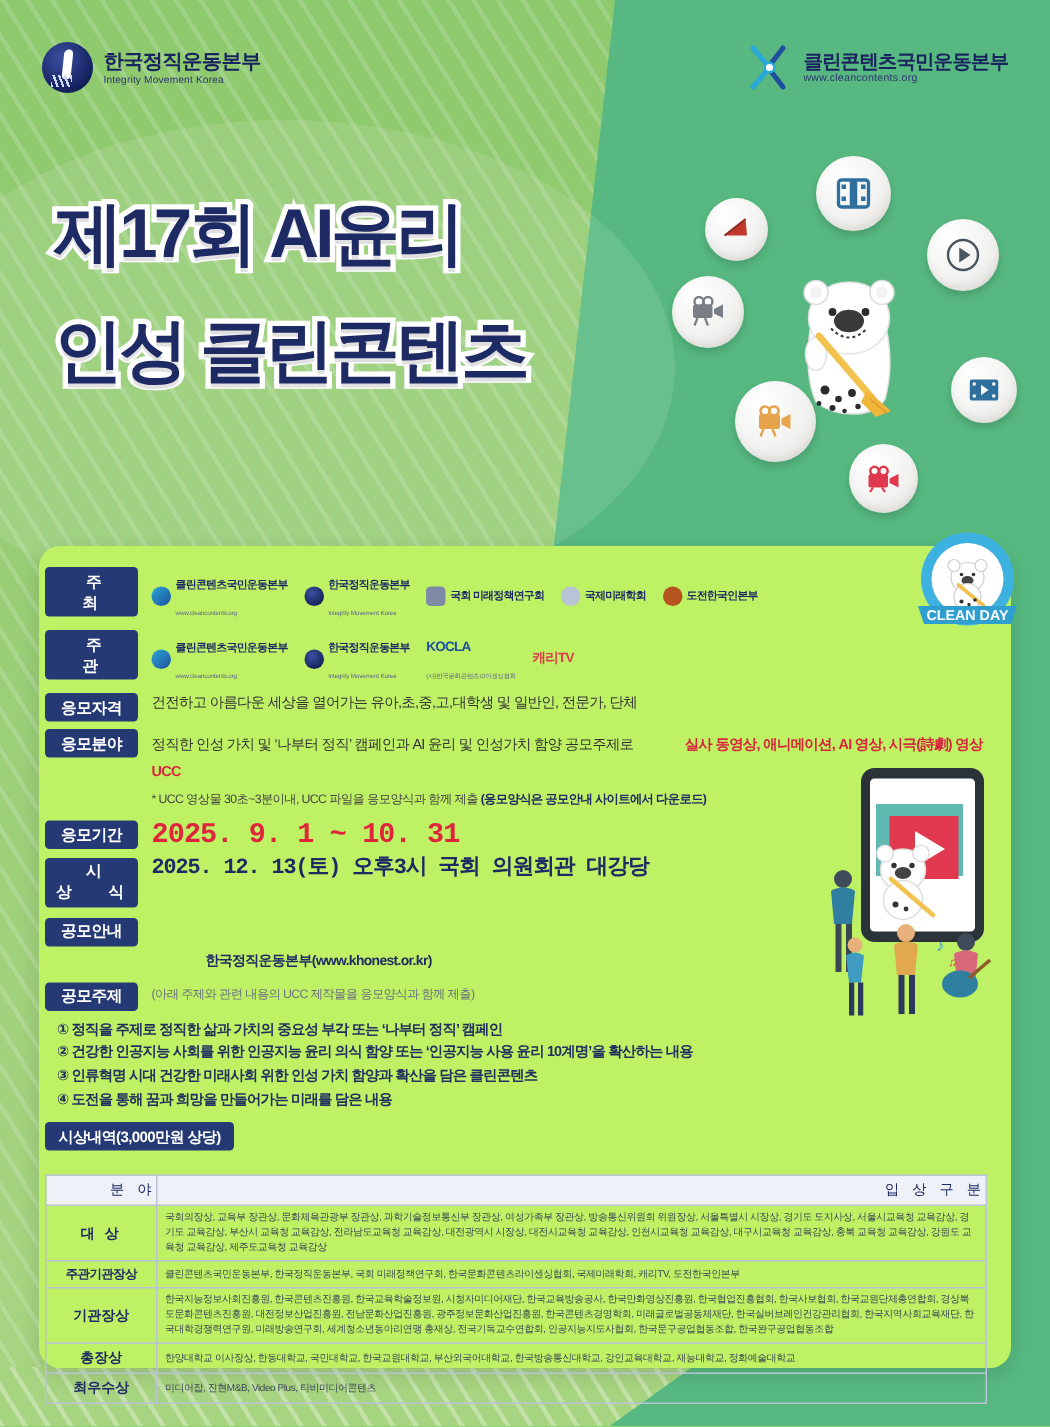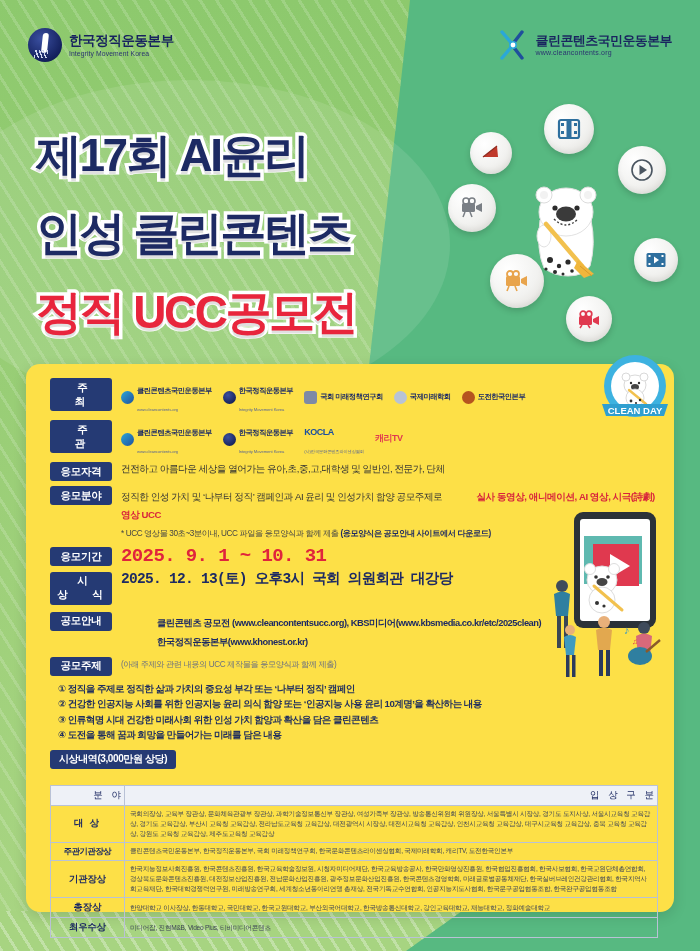--- a/index.html
+++ b/index.html
@@ -86,23 +86,23 @@
     box-shadow: 0 3px 6px rgba(0,0,0,.16), inset 0 -3px 5px rgba(0,0,0,.05);
     display: flex; align-items: center; justify-content: center;
   }
   .mascot-main {
     position: absolute; left: 76px; top: 78px; width: 80px; height: 108px; z-index: 2;
   }
 
   
   .card {
     position: absolute; left: 26px; top: 364px; width: 648px; height: 548px;
-    background: #fde047; border-radius: 14px;
+    background: #bef264; border-radius: 14px;
     box-shadow: 0 4px 14px rgba(0,0,0,.13);
-    padding: 14px 16px 10px 24px; z-index: 5;
+    padding: 14px 16px 10px 4px; z-index: 5;
   }
 
   .chip {
     display: inline-block; background: #253a74; color: #fff;
     font-size: 10.5px; font-weight: bold; letter-spacing: -.3px;
     padding: 2.5px 7px; border-radius: 3px; text-align: center;
     flex: none;
   }
   .chip.w70 { width: 62px; }
   .chip.spread { letter-spacing: 9px; padding-right: 0px; text-indent: 5px; }
@@ -148,21 +148,21 @@
     font-size: 9.5px; letter-spacing: 3px; text-align: right; padding: 3px 0;
   }
   table.awards td.cat {
     width: 74px; text-align: center; color: #1d2a63; font-weight: bold;
     font-size: 9.3px; letter-spacing: 2px;
   }
   table.awards td.val { font-size: 6.6px; color: #3c4356; letter-spacing: -.25px; line-height: 1.52; }
 
   
   .cleanday {
-    position: absolute; right: 28px; top: 352px; width: 74px; height: 74px; z-index: 7;
+    position: absolute; right: 18px; top: 352px; width: 74px; height: 74px; z-index: 7;
   }
   
   .tablet-scene { position: absolute; right: 14px; top: 510px; width: 168px; height: 170px; z-index: 6; }
 </style>
 </head>
 <body>
 
 <div class="bg-light-diag"></div>
 <div class="bg-blob"></div>
 <div class="bg-bottom-band"></div>
@@ -188,21 +188,20 @@
     <div>
       <div class="logo-text-cc">클린콘텐츠국민운동본부</div>
       <div class="logo-text-cc-url">www.cleancontents.org</div>
     </div>
   </div>
 </div>
 
 <div class="title-block">
   <div class="title-line navy">제17회 AI윤리</div>
   <div class="title-line navy">인성 클린콘텐츠</div>
-  <div class="title-line red">정직 UCC공모전</div>
 </div>
 
 <div class="media-cluster">
 
   <div class="mico" style="left:22px; top:36px; width:42px; height:42px;">
     <svg width="22" height="20" viewBox="0 0 22 20">
       <path d="M3 14 L17 3 L18 14 Z" fill="#c0392b"></path>
       <path d="M3 14 L17 3" stroke="#8e2b20" stroke-width="1.2"></path>
     </svg>
   </div>
@@ -442,21 +441,21 @@
   
   <div class="row row-tall">
     <span class="chip w70 spread">시 상 식</span>
     <span class="big-dark">2025. 12. 13(토) 오후3시 국회 의원회관 대강당</span>
   </div>
 
   
   <div class="row" style="margin-top:7px;gap:45px;">
     <span class="chip w70">공모안내</span>
     <span>
-      <span class="links">클린콘텐츠 공모전 (www.cleancontentsucc.org), KBS미디어(www.kbsmedia.co.kr/etc/2025clean)</span><br>
+      <br>
       <span class="links">한국정직운동본부(www.khonest.or.kr)</span>
     </span>
   </div>
 
   
 
   
   <div class="row" style="margin-top:7px;">
     <span class="chip w70">공모주제</span>
     <span class="plain-sm" style="color:#6a7080;padding-top:2px;">(아래 주제와 관련 내용의 UCC 제작물을 응모양식과 함께 제출)</span>

